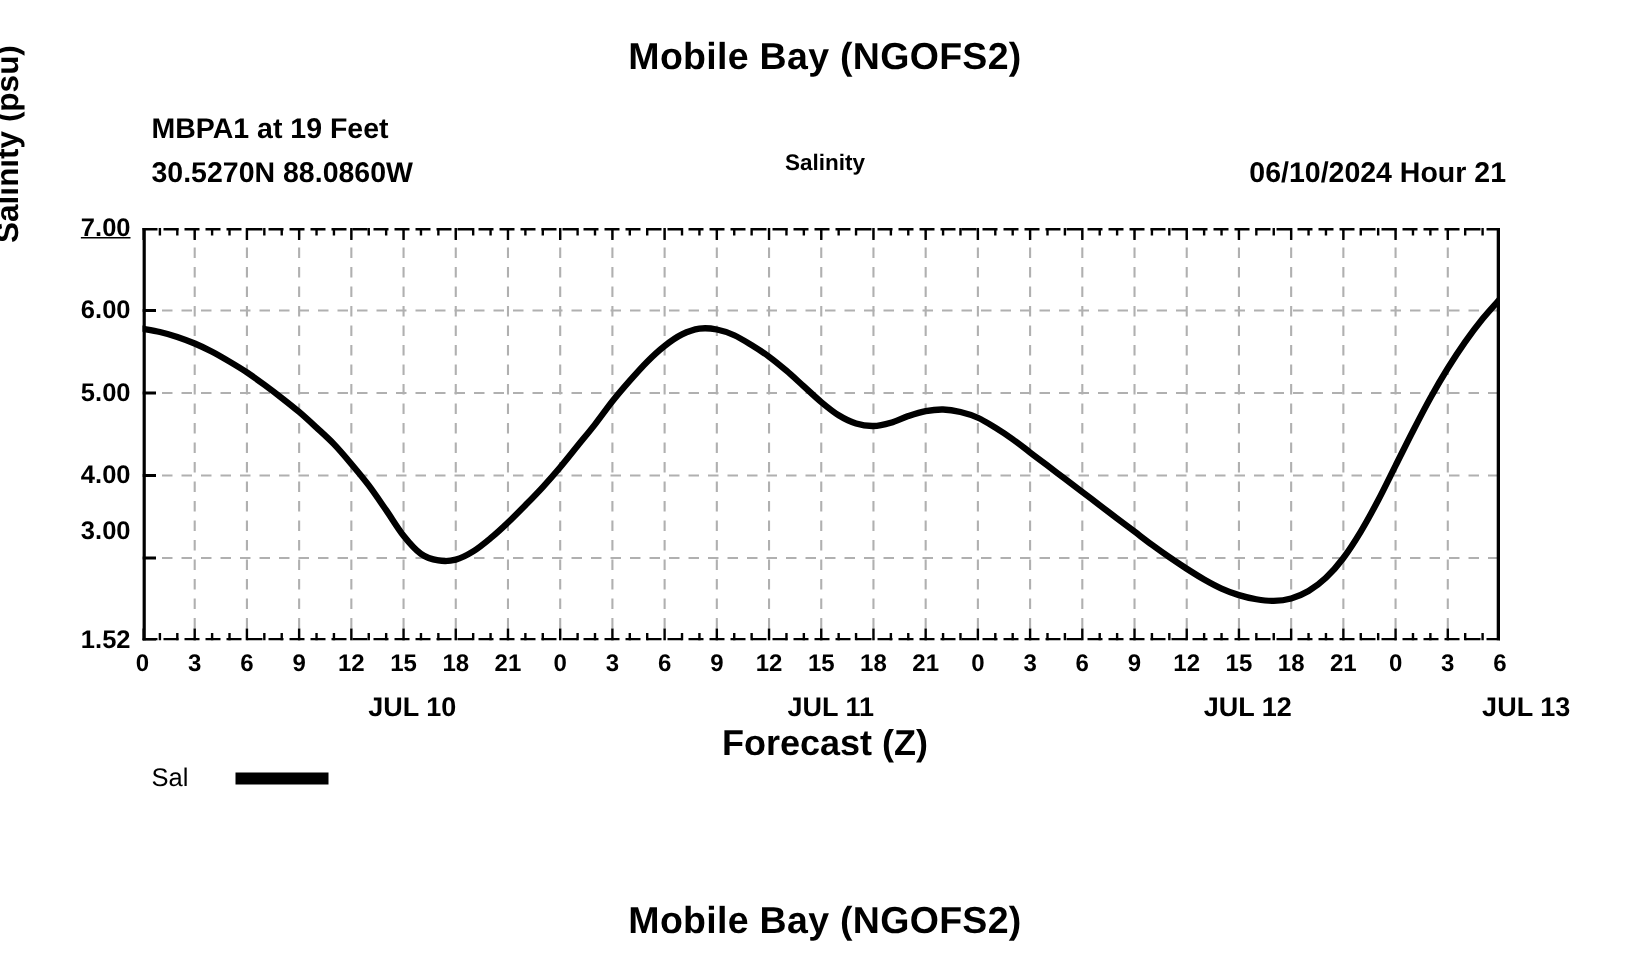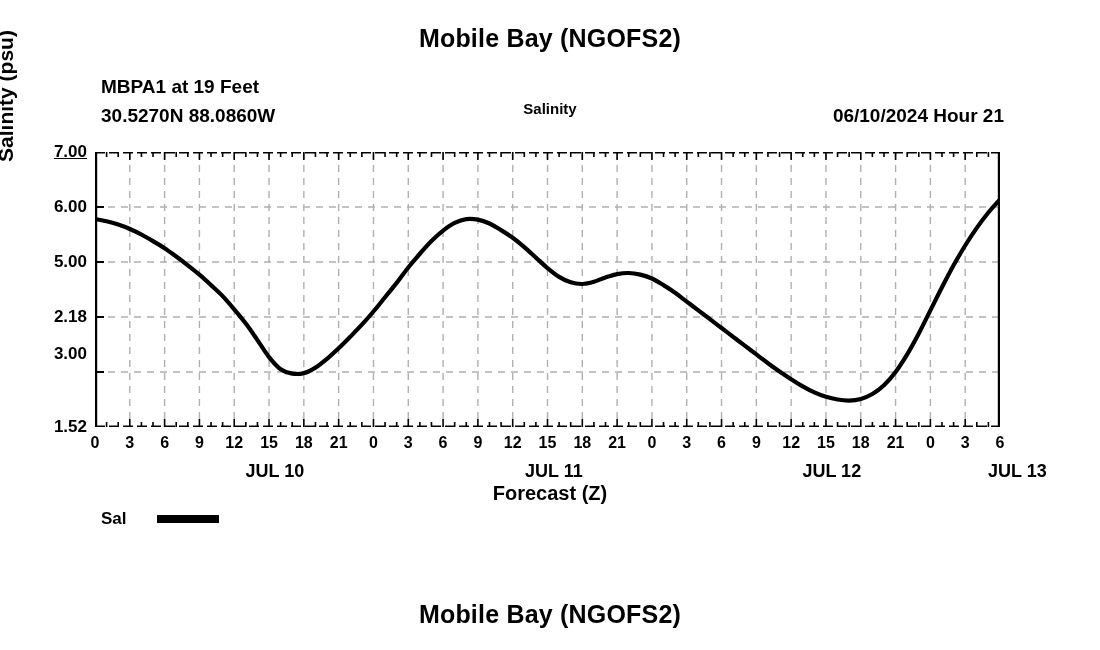--- a/index.html
+++ b/index.html
@@ -38,44 +38,44 @@
   .xtick{
     position:absolute;width:30px;text-align:center;
     font-size:16px;font-weight:bold;top:434px;
   }
   .daylabel{
     position:absolute;width:140px;text-align:right;
     font-size:18px;font-weight:bold;top:461px;
   }
   .xaxis-title{
     position:absolute;left:0;right:0;top:482px;text-align:center;
-    font-size:20px;font-weight:bold;
+    font-size:24px;font-weight:bold;
   }
   .legend{position:absolute;left:101px;top:509px;display:flex;align-items:center;}
-  .legend-label{font-size:17px;font-weight:bold;width:52px;}
+  .legend-label{font-size:17px;font-weight:normal;width:52px;}
   .legend-swatch{width:62px;height:8px;background:#000000;margin-left:4px;}
 </style>
 </head>
 <body>
 
 <div class="page">
 
   <div class="title-top">Mobile Bay (NGOFS2)</div>
 
   <div class="hdr-station">MBPA1 at 19 Feet</div>
   <div class="hdr-coords">30.5270N  88.0860W</div>
   <div class="hdr-var">Salinity</div>
   <div class="hdr-date">06/10/2024 Hour 21</div>
 
   <div class="ylabel">Salinity (psu)</div>
 
   <div id="ytick-layer">
       <div class="ytick" style="left: 25px; top: 417px;">1.52</div>
       <div class="ytick" style="left: 25px; top: 344px;">3.00</div>
-      <div class="ytick" style="left: 25px; top: 307px;">2.18</div>
+      <div class="ytick" style="left: 25px; top: 307px;">4.00</div>
       <div class="ytick" style="left: 25px; top: 252px;">5.00</div>
       <div class="ytick" style="left: 25px; top: 197px;">6.00</div>
       <div class="ytick" style="left: 25px; top: 142px; text-decoration: underline;">7.00</div>
     </div>
   <div id="xtick-layer">
       <div class="xtick" style="left: 80px;">0</div>
       <div class="xtick" style="left: 114.808px;">3</div>
       <div class="xtick" style="left: 149.615px;">6</div>
       <div class="xtick" style="left: 184.423px;">9</div>
       <div class="xtick" style="left: 219.231px;">12</div>

